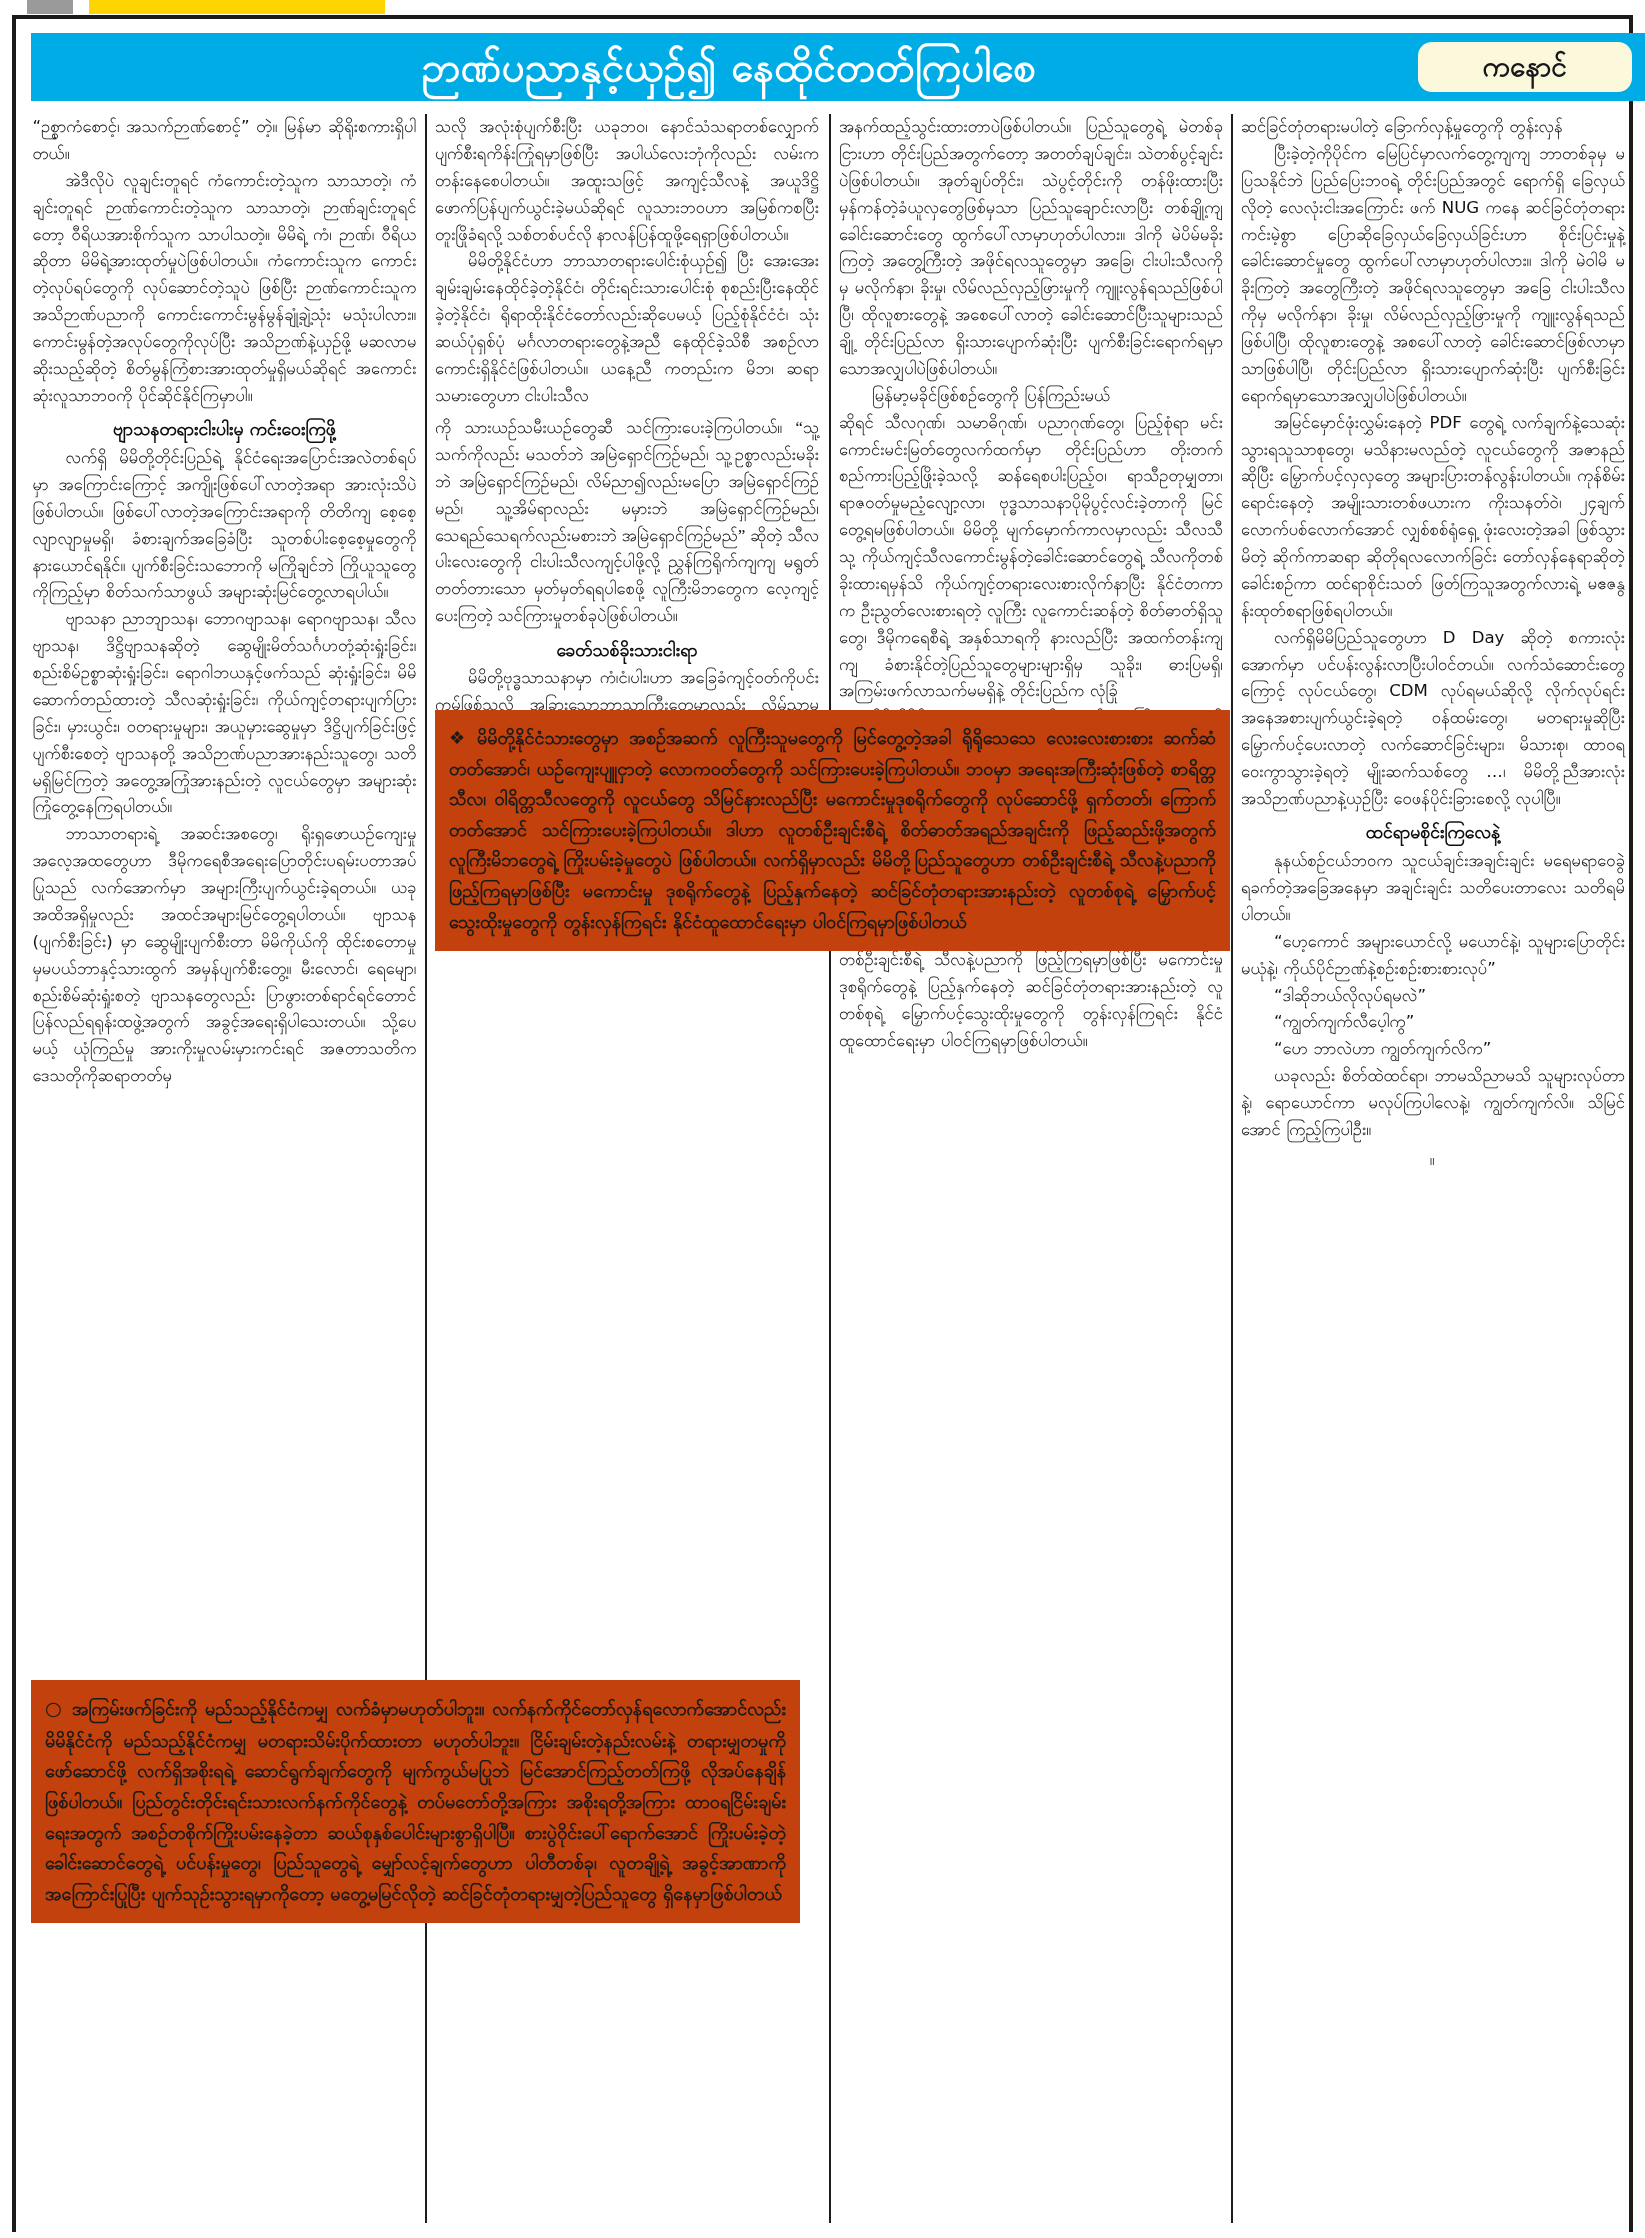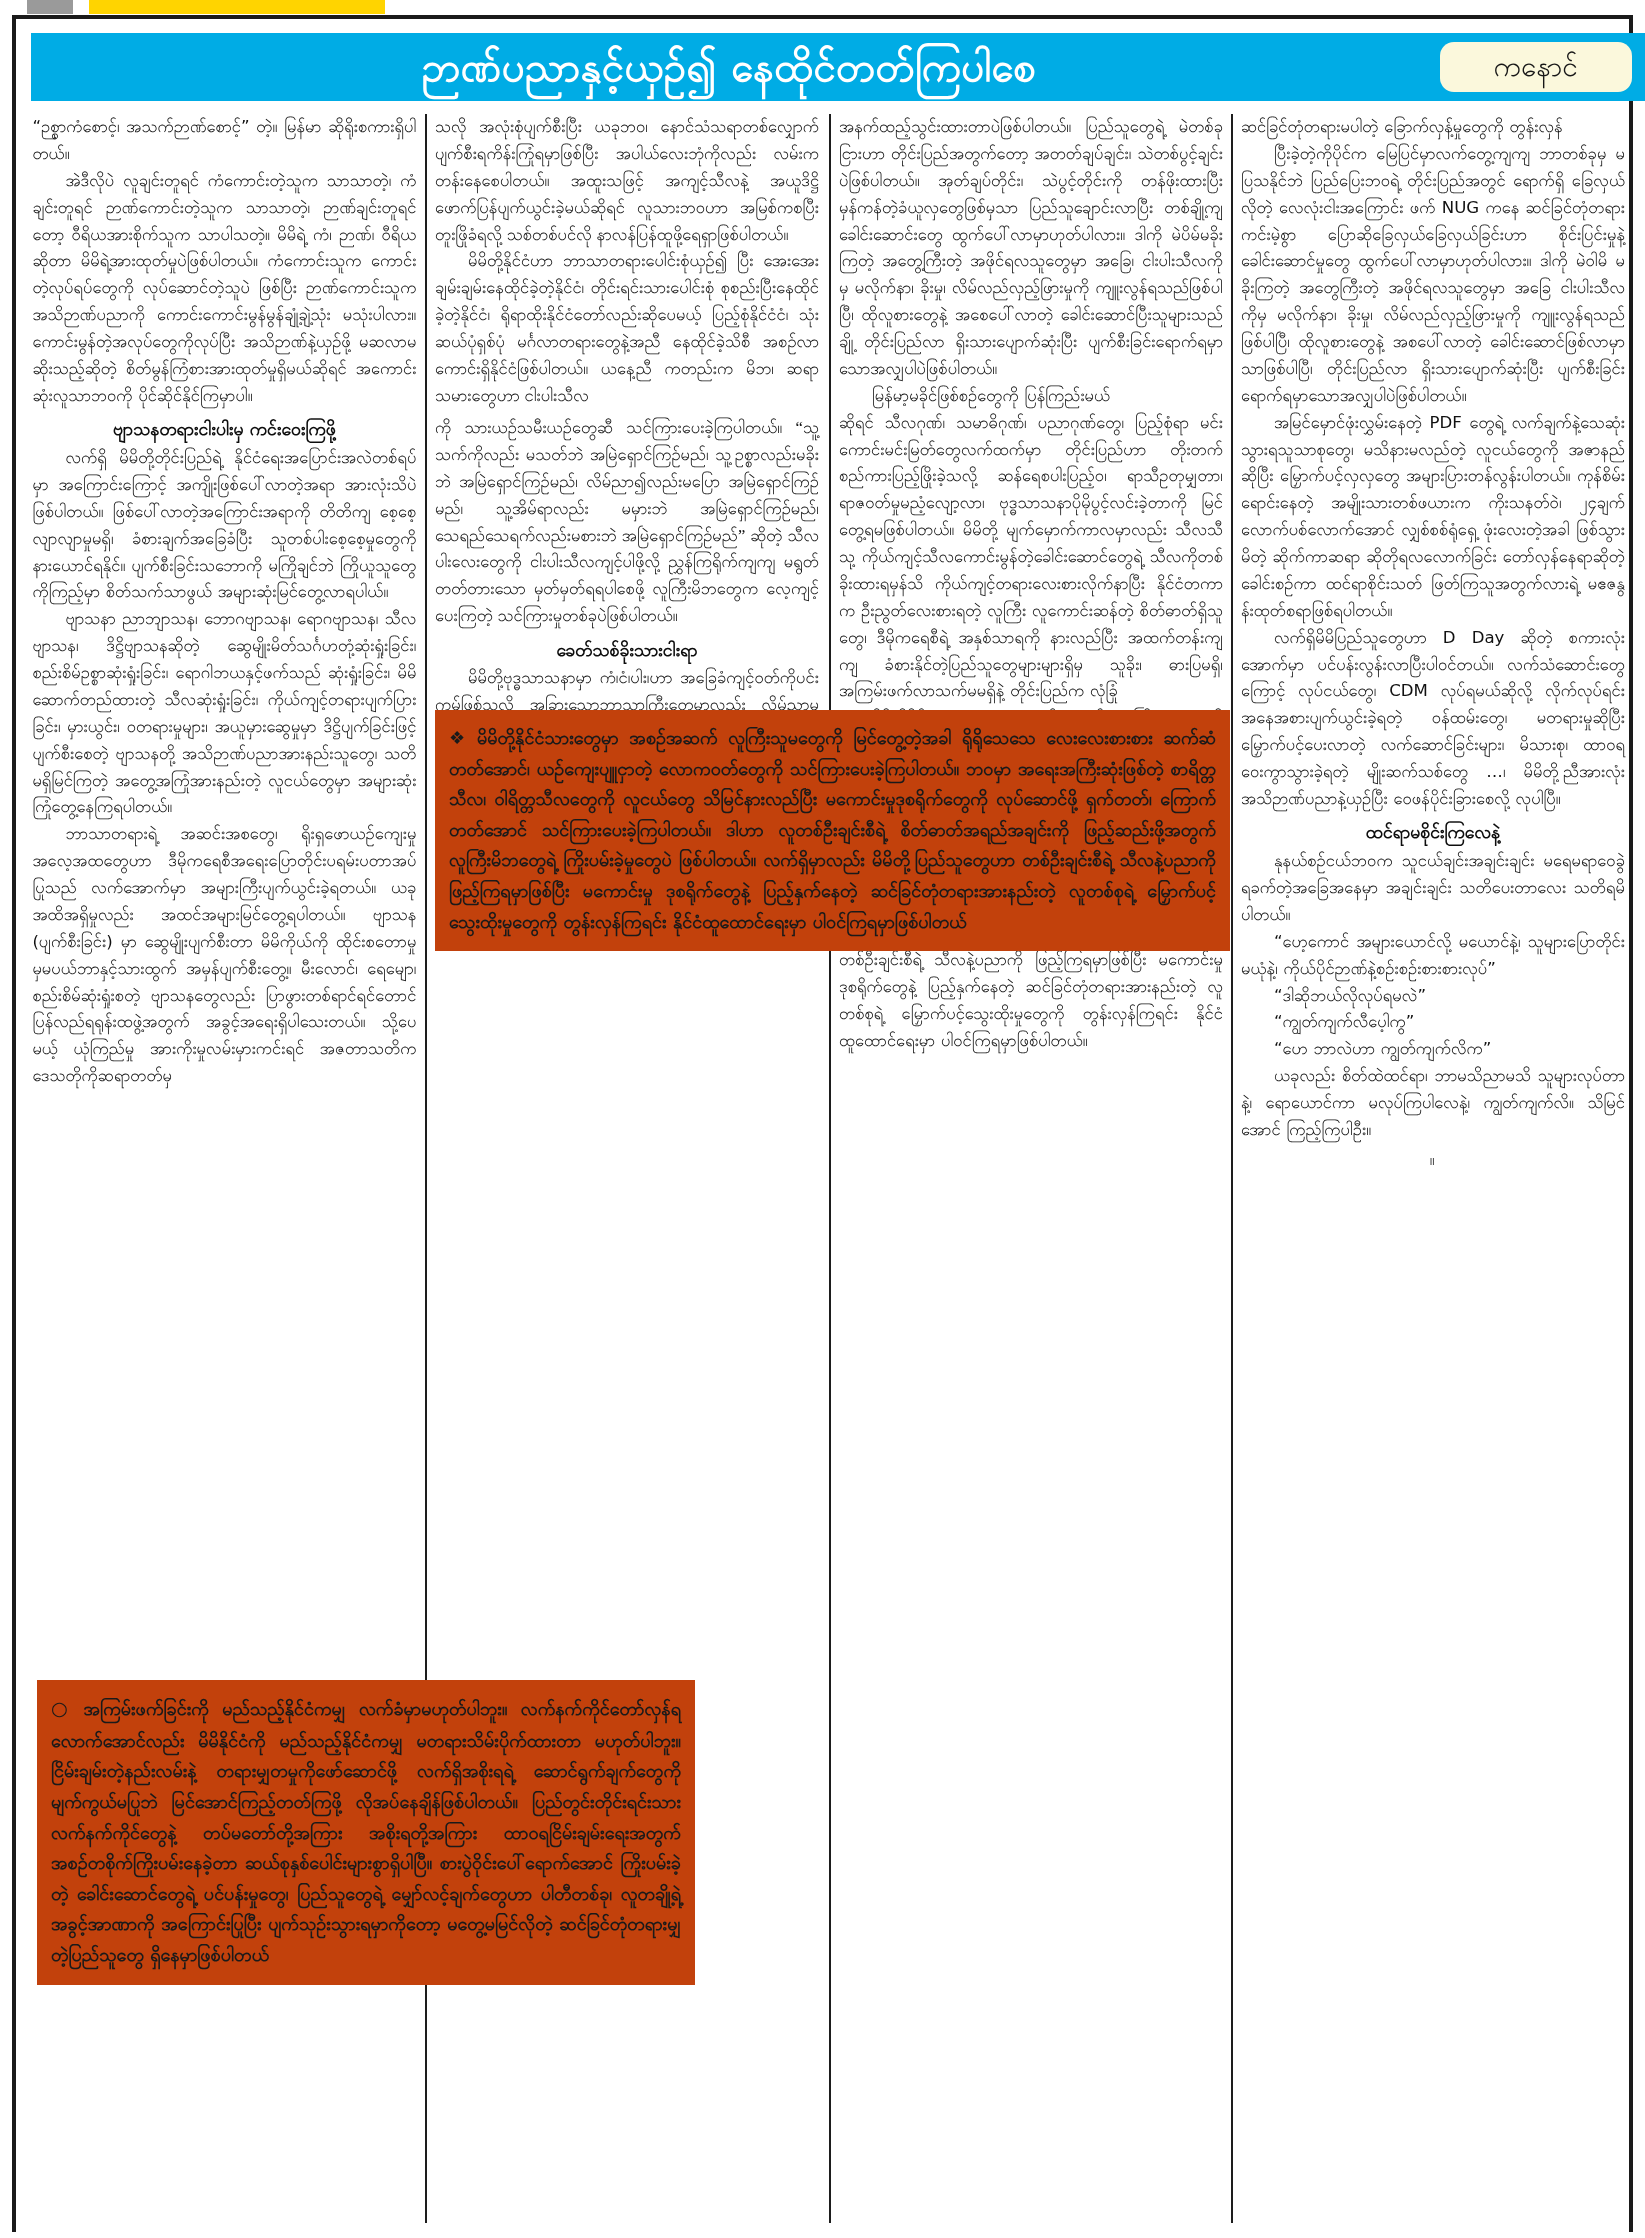--- a/index.html
+++ b/index.html
@@ -73,30 +73,30 @@
     letter-spacing: 0.5px;
     line-height: 1.05;
     padding-right: 225px;
     box-sizing: border-box;
     white-space: nowrap;
   }
   .author-badge {
     position: absolute;
     right: 20.4px;
     top: 8.6px;
-    width: 192px;
+    width: 214px;
     height: 50px;
     background: #fbf8dc;
     border-radius: 14px;
     display: flex;
     align-items: center;
     justify-content: center;
     color: #171717;
     font-size: 28px;
-    font-weight: normal;
+    font-weight: bold;
     line-height: 1;
   }
 
   
   .columns {
     position: absolute;
     left: 27px;
     top: 114px;
     width: 1593px;
     height: 2109px;
@@ -242,18 +242,18 @@
   </div>
 
 </div>
 
 <div class="pull-wide" style="left:435px; top:710px; width:795px;">
   <div class="pull-text">
     <span class="bullet-diamond"></span><span>မိမိတို့နိုင်ငံသားတွေမှာ အစဉ်အဆက် လူကြီးသူမတွေကို မြင်တွေ့တဲ့အခါ ရိုရိုသေသေ လေးလေးစားစား ဆက်ဆံတတ်အောင်၊ ယဉ်ကျေးပျူငှာတဲ့ လောကဝတ်တွေကို သင်ကြားပေးခဲ့ကြပါတယ်။ ဘဝမှာ အရေးအကြီးဆုံးဖြစ်တဲ့ စာရိတ္တသီလ၊ ဝါရိတ္တသီလတွေကို လူငယ်တွေ သိမြင်နားလည်ပြီး မကောင်းမှုဒုစရိုက်တွေကို လုပ်ဆောင်ဖို့ ရှက်တတ်၊ ကြောက်တတ်အောင် သင်ကြားပေးခဲ့ကြပါတယ်။ ဒါဟာ လူတစ်ဦးချင်းစီရဲ့ စိတ်ဓာတ်အရည်အချင်းကို ဖြည့်ဆည်းဖို့အတွက် လူကြီးမိဘတွေရဲ့ ကြိုးပမ်းခဲ့မှုတွေပဲ ဖြစ်ပါတယ်။ လက်ရှိမှာလည်း မိမိတို့ပြည်သူတွေဟာ တစ်ဦးချင်းစီရဲ့ သီလနဲ့ပညာကို ဖြည့်ကြရမှာဖြစ်ပြီး မကောင်းမှု ဒုစရိုက်တွေနဲ့ ပြည့်နှက်နေတဲ့ ဆင်ခြင်တုံတရားအားနည်းတဲ့ လူတစ်စုရဲ့ မြှောက်ပင့်သွေးထိုးမှုတွေကို တွန်းလှန်ကြရင်း နိုင်ငံထူထောင်ရေးမှာ ပါဝင်ကြရမှာဖြစ်ပါတယ်</span>
   </div>
 </div>
 
-<div class="pull-wide" style="left:37px; top:1680px; width:658px;">
+<div class="pull-wide" style="left:31px; top:1680px; width:769px;">
   <div class="pull-text">
     <span class="bullet-circle"></span><span>အကြမ်းဖက်ခြင်းကို မည်သည့်နိုင်ငံကမျှ လက်ခံမှာမဟုတ်ပါဘူး။ လက်နက်ကိုင်တော်လှန်ရလောက်အောင်လည်း မိမိနိုင်ငံကို မည်သည့်နိုင်ငံကမျှ မတရားသိမ်းပိုက်ထားတာ မဟုတ်ပါဘူး။ ငြိမ်းချမ်းတဲ့နည်းလမ်းနဲ့ တရားမျှတမှုကိုဖော်ဆောင်ဖို့ လက်ရှိအစိုးရရဲ့ ဆောင်ရွက်ချက်တွေကို မျက်ကွယ်မပြုဘဲ မြင်အောင်ကြည့်တတ်ကြဖို့ လိုအပ်နေချိန်ဖြစ်ပါတယ်။ ပြည်တွင်းတိုင်းရင်းသားလက်နက်ကိုင်တွေနဲ့ တပ်မတော်တို့အကြား အစိုးရတို့အကြား ထာဝရငြိမ်းချမ်းရေးအတွက် အစဉ်တစိုက်ကြိုးပမ်းနေခဲ့တာ ဆယ်စုနှစ်ပေါင်းများစွာရှိပါပြီ။ စားပွဲဝိုင်းပေါ်ရောက်အောင် ကြိုးပမ်းခဲ့တဲ့ ခေါင်းဆောင်တွေရဲ့ ပင်ပန်းမှုတွေ၊ ပြည်သူတွေရဲ့ မျှော်လင့်ချက်တွေဟာ ပါတီတစ်ခု၊ လူတချို့ရဲ့ အခွင့်အာဏာကို အကြောင်းပြုပြီး ပျက်သုဉ်းသွားရမှာကိုတော့ မတွေ့မမြင်လိုတဲ့ ဆင်ခြင်တုံတရားမျှတဲ့ပြည်သူတွေ ရှိနေမှာဖြစ်ပါတယ်</span>
   </div>
 </div>
 
 
 </body></html>

